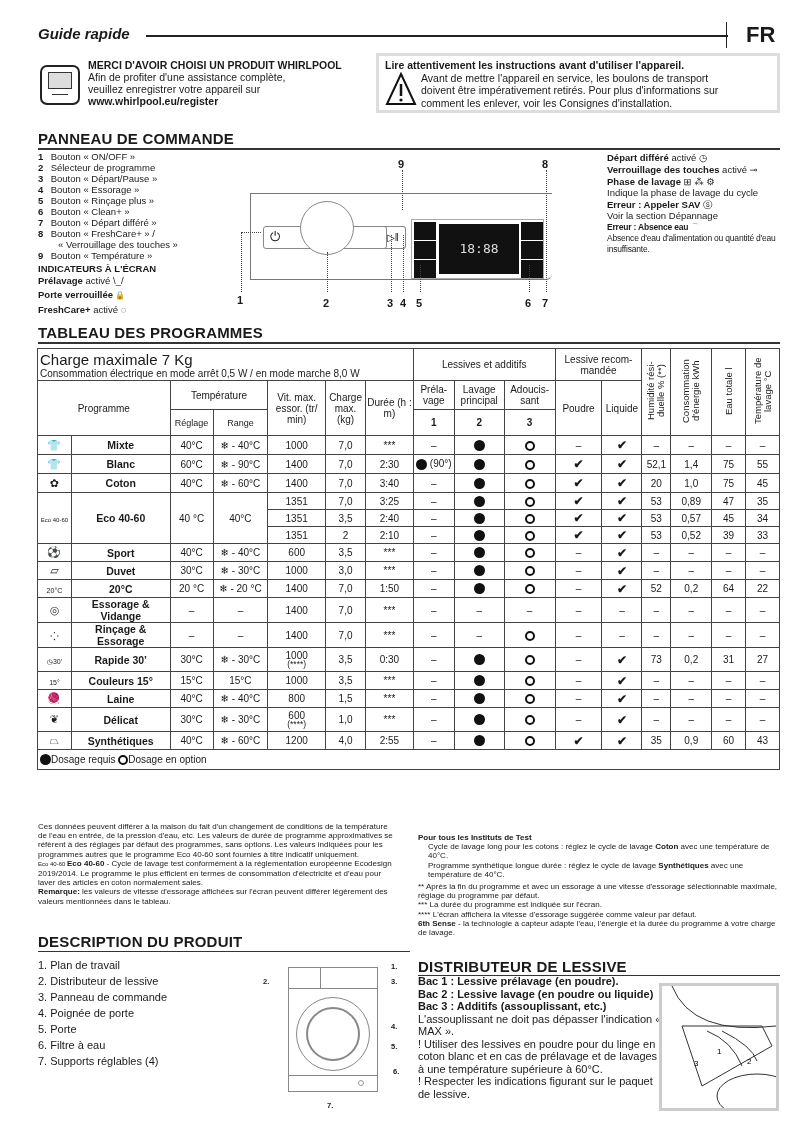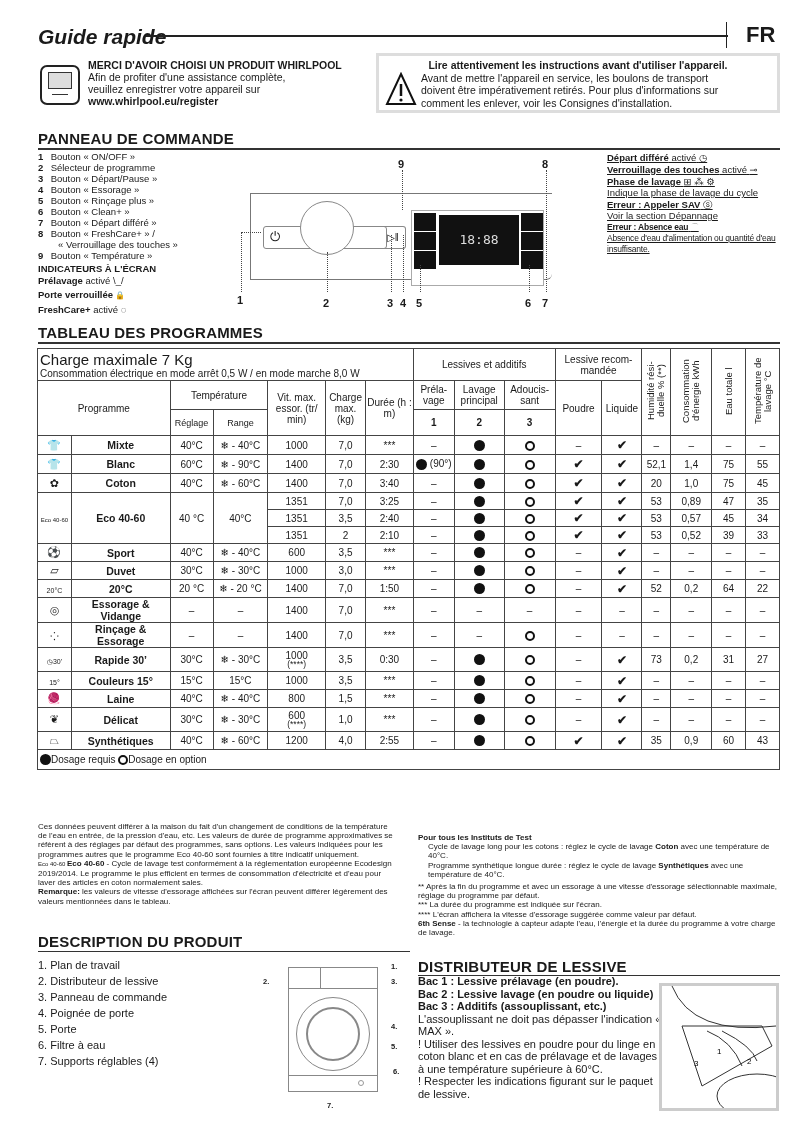--- a/index.html
+++ b/index.html
@@ -1,55 +1,55 @@
 <!DOCTYPE html>
 <html><head>
 <meta charset="utf-8">
 <style>
   * { box-sizing: border-box; margin: 0; padding: 0; }
   body { width: 802px; height: 1134px; background: #fff; font-family: "Liberation Sans", sans-serif; color: #1a1a1a; position: relative; overflow: hidden; }
   .abs { position: absolute; }
-  .guide-title { left: 38px; top: 25px; font-size: 21px; font-weight: bold; font-style: italic; }
+  .guide-title { left: 38px; top: 25px; font-size: 15px; font-weight: bold; font-style: italic; }
   .top-rule { left: 146px; top: 35px; width: 582px; height: 1.5px; background: #222; }
   .top-vrule { left: 726px; top: 22px; width: 1px; height: 26px; background: #222; }
   .fr { left: 746px; top: 22px; font-size: 22px; font-weight: bold; }
   .reg-icon { left: 40px; top: 65px; width: 40px; height: 40px; border: 2.5px solid #222; border-radius: 7px; }
   .reg-icon .scr { position: absolute; left: 6px; top: 5px; width: 24px; height: 17px; border: 1.5px solid #333; background: #ddd; }
   .reg-icon .base { position: absolute; left: 10px; top: 27px; width: 16px; height: 4px; border-top: 1.5px solid #333; }
   .reg-text { left: 88px; top: 59px; font-size: 10.5px; line-height: 12px; }
   .reg-text .b { font-weight: bold; }
   .warn-box { left: 376px; top: 53px; width: 404px; height: 60px; border: 3px solid #ddd; padding: 3px 6px; font-size: 10.5px; line-height: 12.5px; }
-  .warn-box .t { font-weight: bold; text-align: center; }
+  .warn-box .t { font-weight: bold; }
   .warn-body { display: flex; }
   .warn-tri { width: 34px; flex: none; position: relative; }
   .warn-body p { padding-left: 2px; }
 
   h2.sec { position: absolute; font-size: 15px; font-weight: bold; letter-spacing: 0.2px; }
   .sec-rule { position: absolute; height: 1.5px; background: #333; }
 
   .ctrl-list { left: 38px; top: 151px; font-size: 9.5px; line-height: 11px; }
   .ctrl-list .n { font-weight: bold; display: inline-block; width: 10px; }
   .ctrl-list .sub { padding-left: 20px; text-align: right; }
   .ind-title { font-weight: bold; margin-top: 2px; }
   .ind-list { font-size: 9.5px; line-height: 14px; }
   .ind-list b { font-weight: bold; }
 
   .panel { left: 250px; top: 193px; width: 302px; height: 87px; border: 1px solid #777; border-right: none; border-radius: 0 0 6px 0; }
   .panel .btn-onoff { position: absolute; left: 12px; top: 32px; width: 124px; height: 23px; border: 1px solid #888; border-radius: 3px; }
   .panel .dial { position: absolute; left: 49px; top: 7px; width: 54px; height: 54px; border: 1px solid #888; border-radius: 50%; background: #fff; }
   .panel .btn-start { position: absolute; left: 100px; top: 32px; width: 55px; height: 23px; border: 1px solid #888; border-left: none; border-radius: 0 3px 3px 0; font-size: 10px; text-align: right; padding-right: 6px; line-height: 22px; }
-  .panel .display { position: absolute; left: 160px; top: 16px; width: 133px; height: 76px; border: 1px solid #aaa; background: #fff; }
+  .panel .display { position: absolute; left: 160px; top: 25px; width: 133px; height: 60px; border: 1px solid #aaa; background: #fff; }
   .kp { position: absolute; background: #111; width: 22px; height: 18px; }
   .lcd { position: absolute; left: 27px; top: 4px; width: 80px; height: 50px; background: #111; color: #ddd; font-family: "DejaVu Sans Mono", monospace; font-size: 13px; text-align: center; line-height: 50px; }
   .callout { position: absolute; font-size: 11px; font-weight: bold; }
   .dot-v { position: absolute; width: 0; border-left: 1px dotted #444; }
   .dot-h { position: absolute; height: 0; border-top: 1px dotted #444; }
 
   .ind-right { left: 607px; top: 152px; width: 178px; font-size: 9.5px; line-height: 11px; }
-  .ind-right p { margin-bottom: 1px; text-decoration: underline; }
+  .ind-right p { margin-bottom: 1px; }
   .ind-right b { font-weight: bold; }
   .ind-right .sm { font-size: 8.5px; letter-spacing: -0.2px; }
   .ind-right i { font-size: 8.5px; }
 
   table.prog { position: absolute; left: 37px; top: 348px; width: 743px; border-collapse: collapse; font-size: 10px; }
   table.prog td, table.prog th { border: 1px solid #444; text-align: center; vertical-align: middle; font-weight: normal; padding: 0; }
   table.prog .hdr-main { text-align: left; padding-left: 2px; line-height: 11px; margin-left: 21px; }
   table.prog .hdr-main .big { font-size: 15px; line-height: 17px; }
   table.prog .vt { writing-mode: vertical-rl; transform: rotate(180deg); font-size: 9.5px; line-height: 10px; height: 84px; display: inline-block; text-align: center; }
   table.prog tbody td { height: 17px; }

